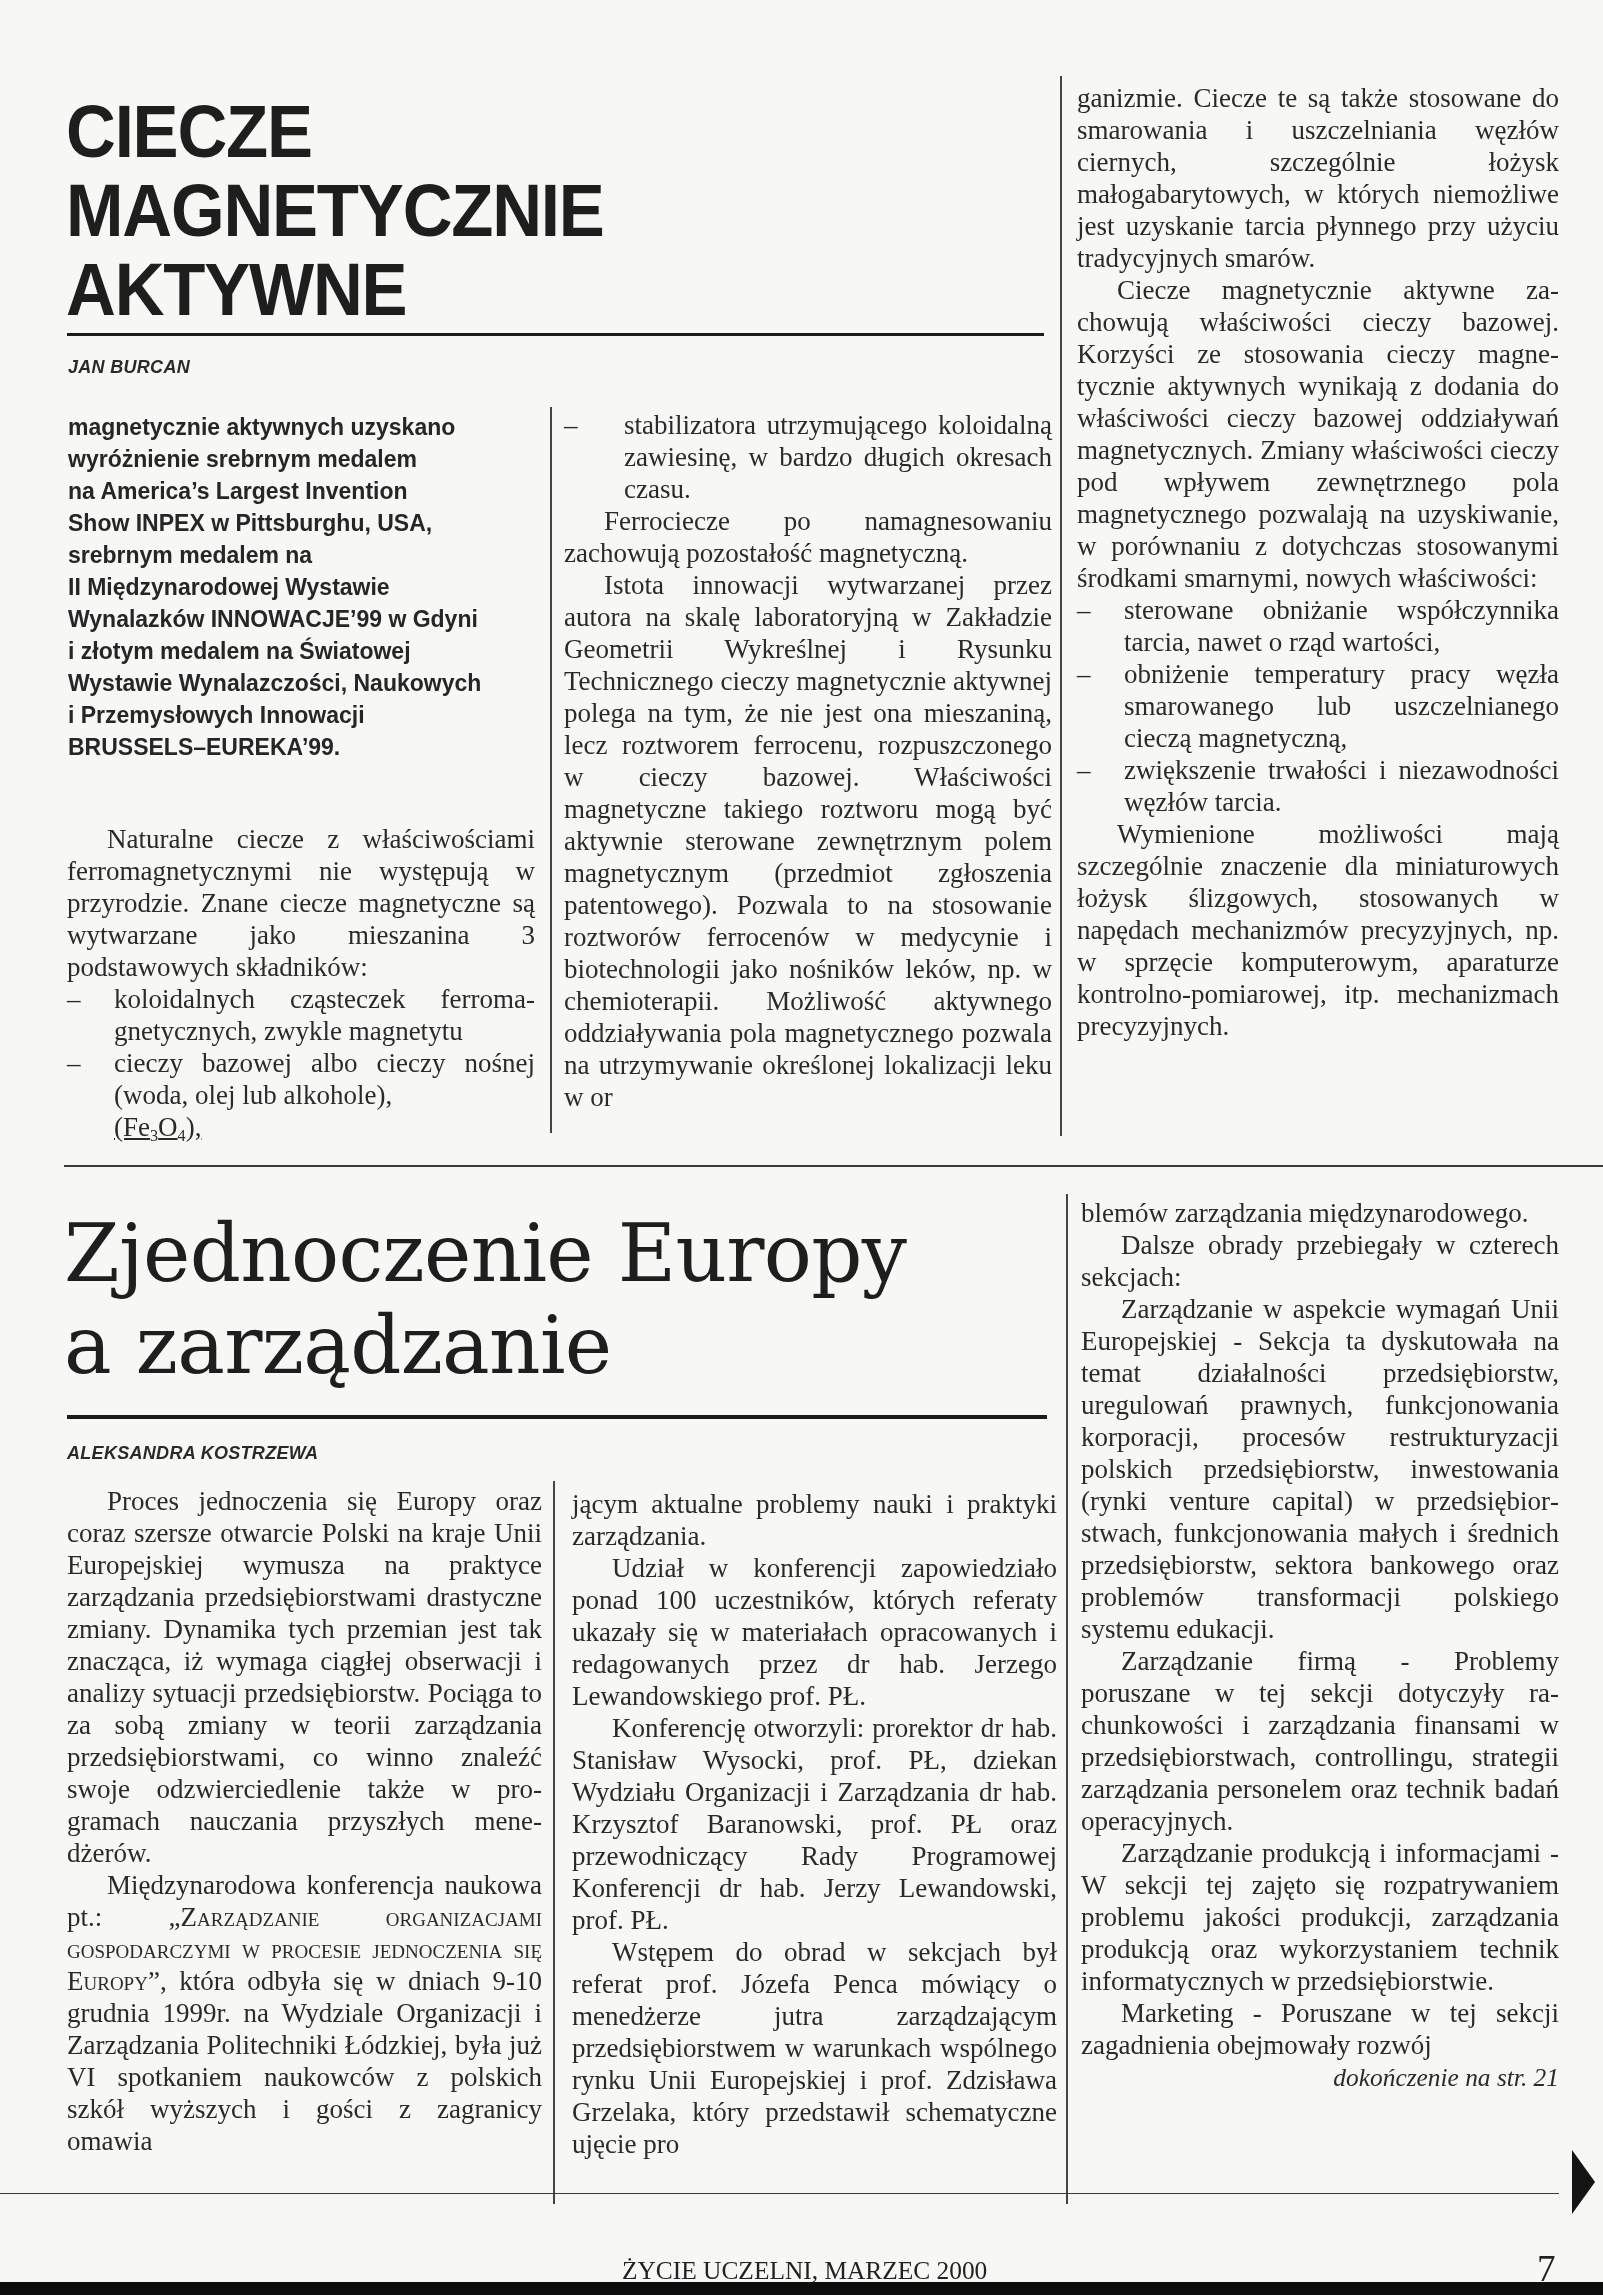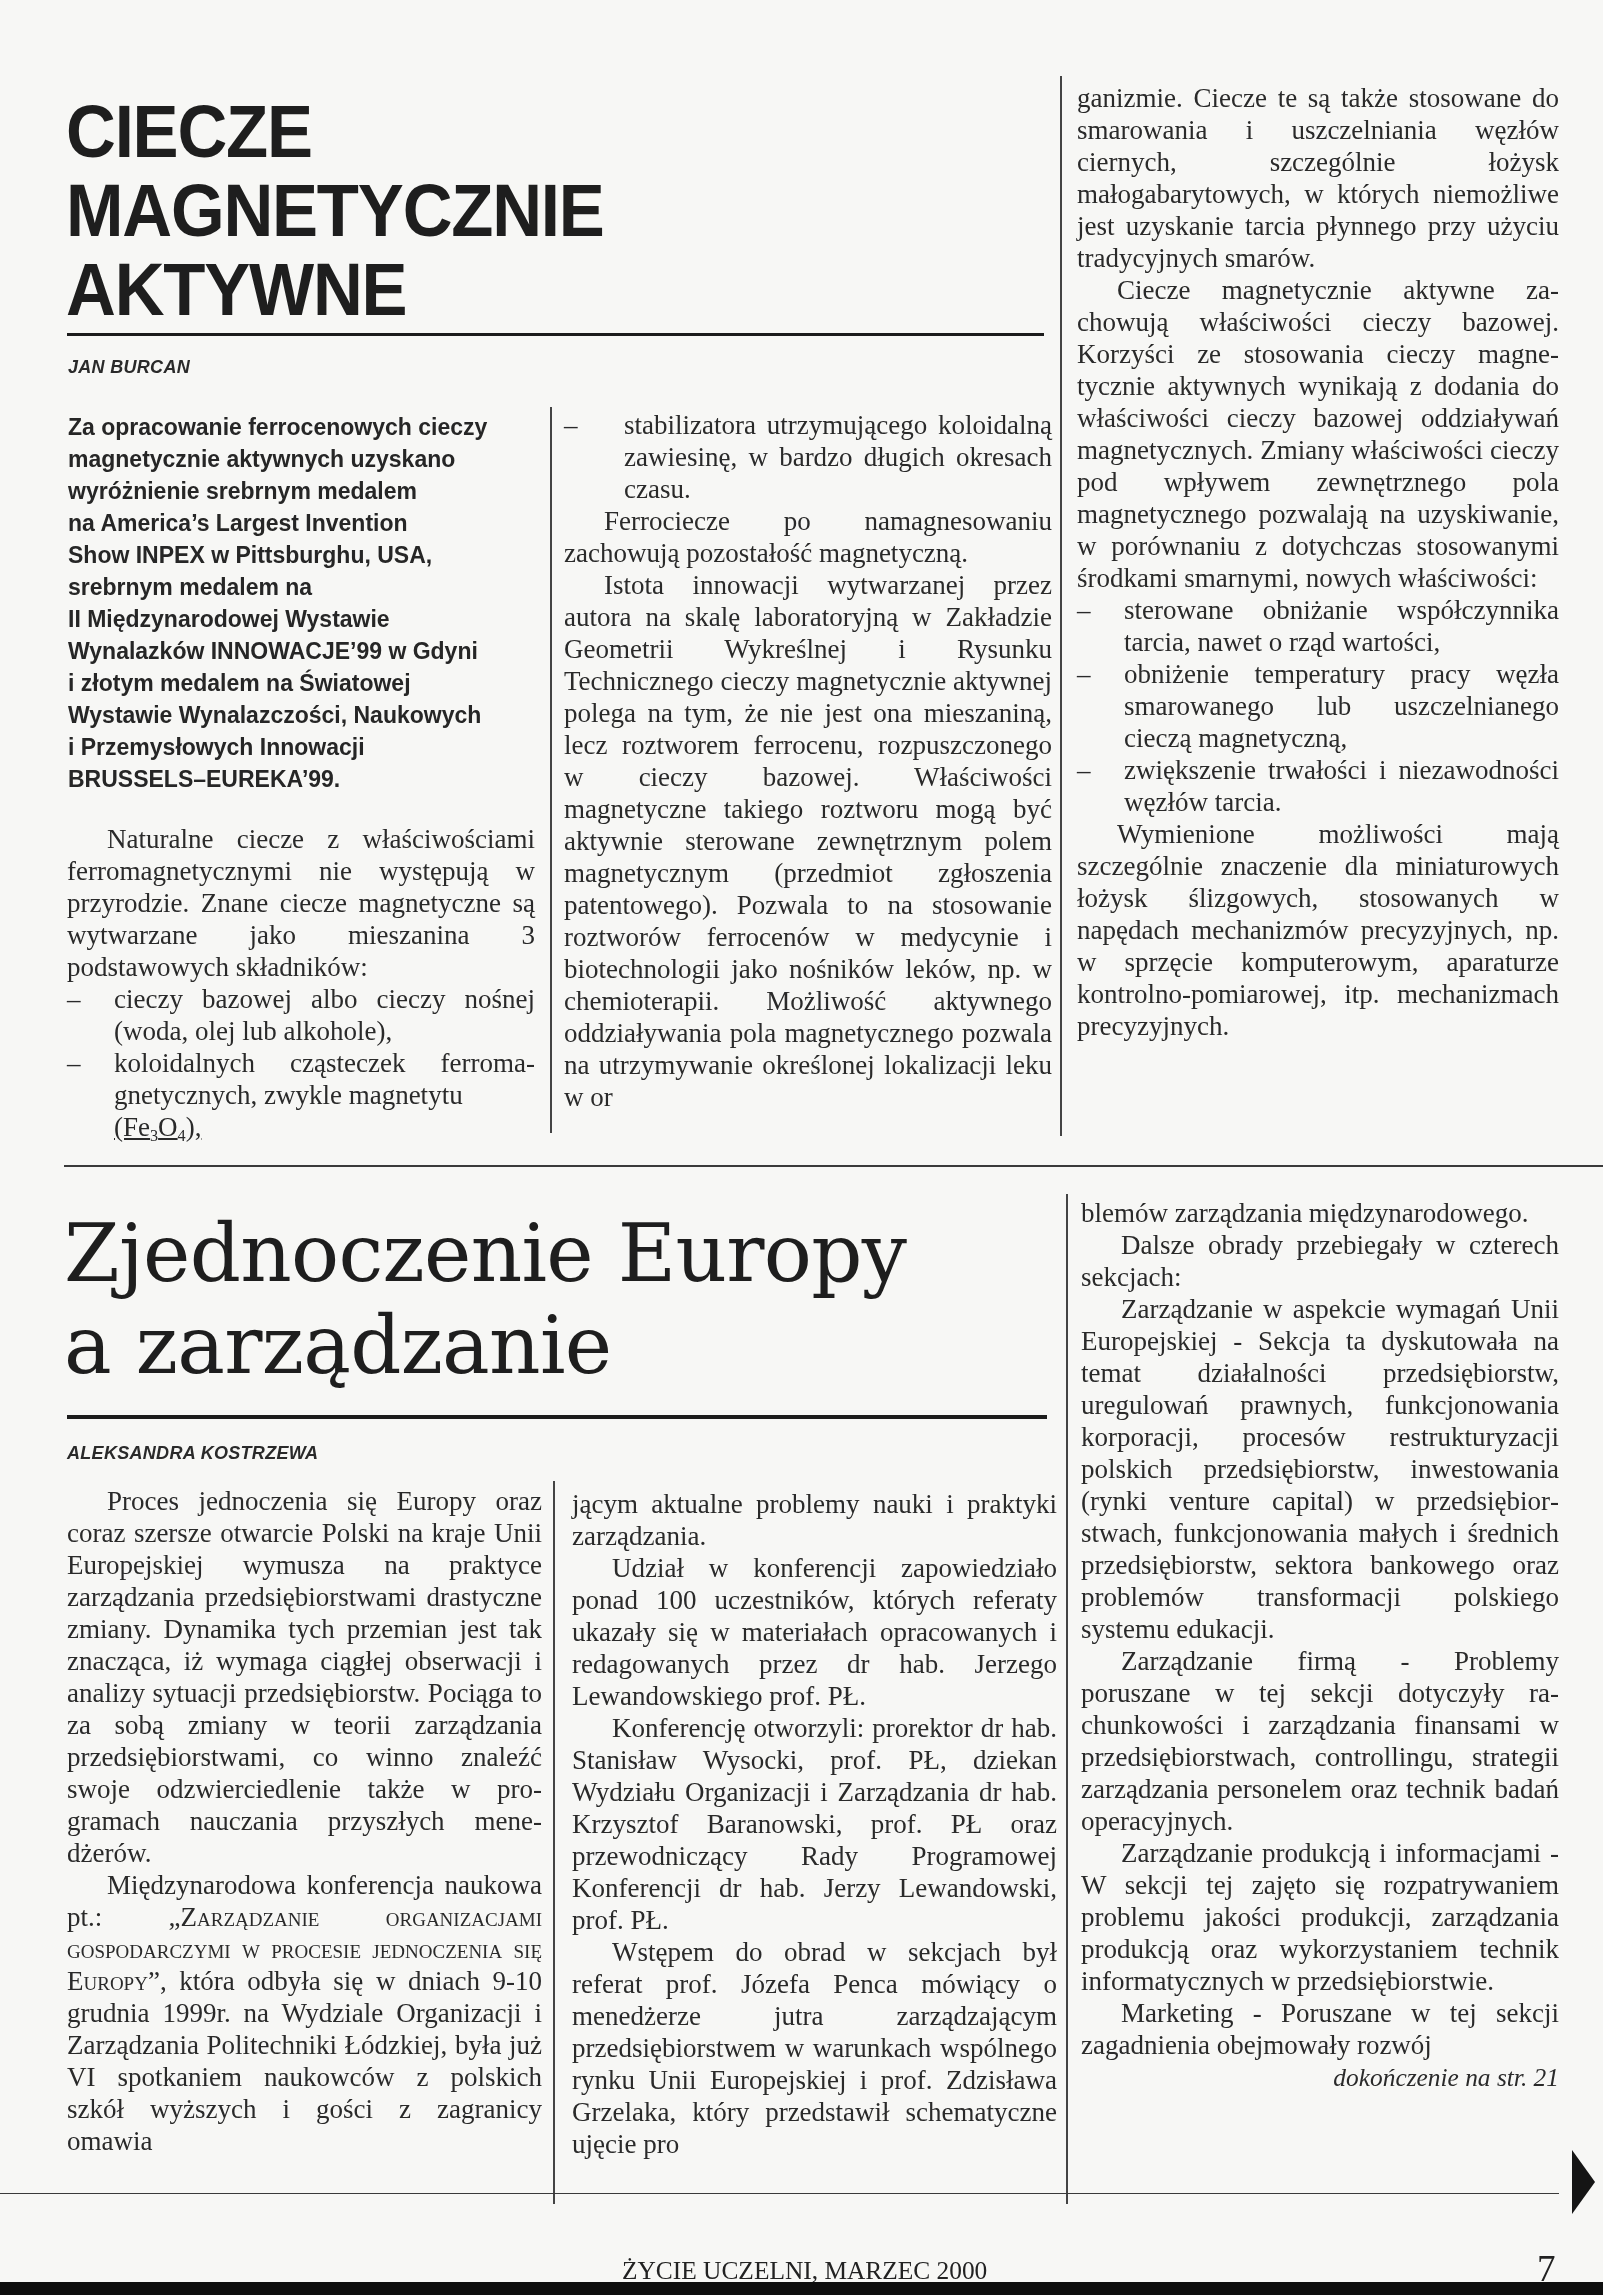--- a/index.html
+++ b/index.html
@@ -40,39 +40,38 @@
     <div data-name="article1-title-line">CIECZE</div>
     <div data-name="article1-title-line">MAGNETYCZNIE</div>
     <div data-name="article1-title-line">AKTYWNE</div>
   </div>
 
   <div class="abs rule-thick" data-name="article1-title-rule" style="left:67px; top:321px; width:977px; height:3.3px;"></div>
 
   <div class="abs author" data-name="article1-author" style="left:68px; top:345px;">JAN BURCAN</div>
 
   <div class="abs lead" data-name="article1-lead" style="left:68px; top:399px; width:482px;">
-    <div data-name="lead-line">Za opracowanie ferrocenowych cieczy</div>
     <div data-name="lead-line">magnetycznie aktywnych uzyskano</div>
     <div data-name="lead-line">wyróżnienie srebrnym medalem</div>
     <div data-name="lead-line">na America’s Largest Invention</div>
     <div data-name="lead-line">Show INPEX  w Pittsburghu, USA,</div>
     <div data-name="lead-line">srebrnym medalem na</div>
     <div data-name="lead-line">II Międzynarodowej Wystawie</div>
     <div data-name="lead-line">Wynalazków INNOWACJE’99 w Gdyni</div>
     <div data-name="lead-line">i złotym medalem na Światowej</div>
     <div data-name="lead-line">Wystawie Wynalazczości, Naukowych</div>
     <div data-name="lead-line">i Przemysłowych Innowacji</div>
     <div data-name="lead-line">BRUSSELS–EUREKA’99.</div>
   </div>
 
   <div class="abs body-text" data-name="article1-column-1" style="left:67px; top:811px; width:468px;">
     <p data-name="paragraph">Naturalne ciecze z właściwościami ferromagnetycznymi nie występują w przyrodzie. Znane ciecze magnetycz­ne są wytwarzane jako mieszanina 3 podstawowych składników:</p>
     <ul class="dash-list" data-name="components-list">
+      <li data-name="list-item">koloidalnych cząsteczek ferroma­gnetycznych, zwykle magnetytu</li>
       <li data-name="list-item">cieczy bazowej albo cieczy nośnej (woda, olej lub alkohole),</li>
-      <li data-name="list-item">koloidalnych cząsteczek ferroma­gnetycznych, zwykle magnetytu</li>
       <li class="noindent" data-name="formula-line" style="padding-left: 47px; text-decoration: underline; --x: 0;"><span class="noglyph"></span><span data-name="formula-prefix">(Fe</span><sub data-name="formula-sub">3</sub><span data-name="formula-mid">O</span><sub data-name="formula-sub">4</sub><span data-name="formula-suffix">),</span></li>
     </ul>
   </div>
 
   <div class="abs vrule" data-name="column-divider" style="left:550px; top:395px; height:726px;"></div>
 
   <div class="abs body-text" data-name="article1-column-2" style="left:564px; top:397px; width:488px;">
     <ul class="dash-list" data-name="components-list-cont">
       <li data-name="list-item" style="padding-left:60px;">stabilizatora utrzymującego kolo­idalną zawiesinę, w bardzo długich okresach czasu.</li>
     </ul>

